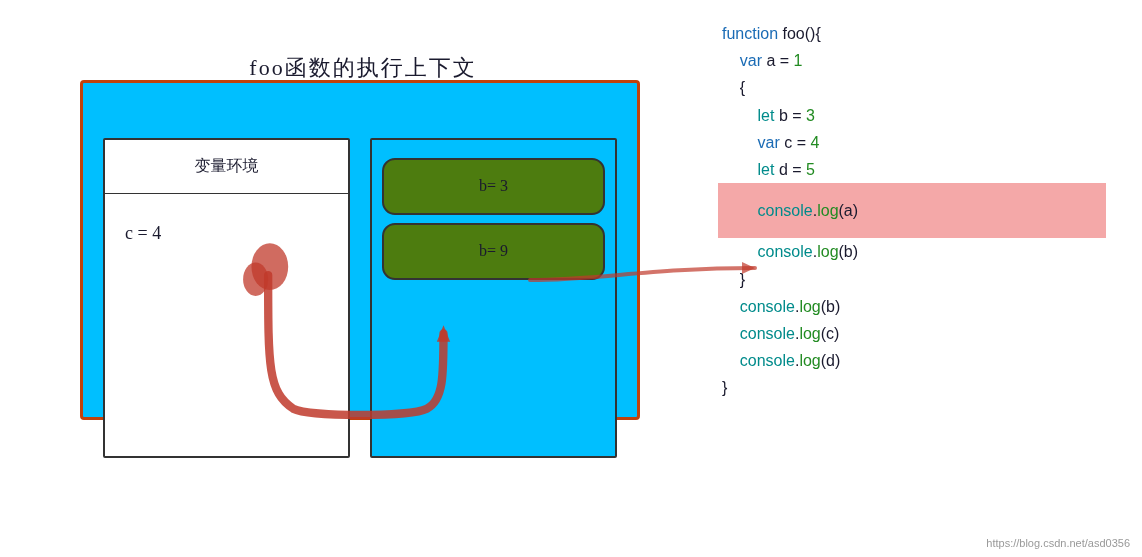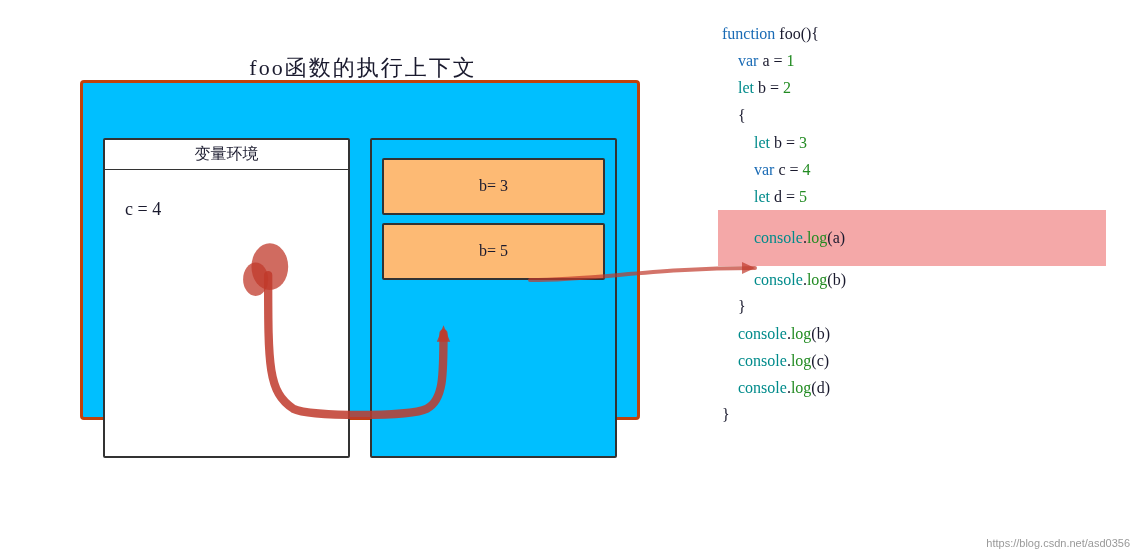--- a/index.html
+++ b/index.html
@@ -68,44 +68,44 @@
       border: 2px solid #333;
       border-radius: 2px;
       position: relative;
     }
 
     .env-label {
       text-align: center;
       font-size: 16px;
       font-family: Liberation Sans, sans-serif;
       color: #1a1a2e;
-      padding: 4px 0;
+      padding: 16px 0;
       border-bottom: 1px solid #333;
     }
 
     .var-values {
       padding: 20px;
       font-size: 18px;
       font-family: 'KaiTi', 'STKaiti', serif;
       line-height: 2.2;
       color: #1a1a2e;
     }
 
     .lexical-inner-boxes {
       padding: 10px;
       display: flex;
       flex-direction: column;
       gap: 8px;
       margin-top: 8px;
     }
 
     .lex-box {
-      background: #fdba74;
+      background: #4d7c0f;
       border: 2px solid #333;
-      border-radius: 2px;
+      border-radius: 13px;
       padding: 12px 10px;
       font-size: 16px;
       font-family: 'KaiTi', 'STKaiti', serif;
       color: #1a1a2e;
       text-align: center;
       line-height: 1.8;
     }
 
     
     .arrow-svg {
@@ -120,21 +120,21 @@
 
     
     .code-area {
       position: absolute;
       right: 40px;
       top: 20px;
       width: 380px;
     }
 
     .code-line {
-      font-family: Liberation Serif, serif;
+      font-family: Liberation Sans, sans-serif;
       font-size: 16px;
       line-height: 1.7;
       white-space: pre;
     }
 
     .highlighted-line {
       background: #f4a8a8;
       display: block;
       padding: 14px 4px;
       margin: 0 -4px;
@@ -181,42 +181,41 @@
           <div>c = 4</div>
         </div>
       </div>
 
       <div class="lexical-env-box">
         <div class="lexical-inner-boxes">
           <div class="lex-box">
             <div>b= 3</div>
           </div>
           <div class="lex-box">
-            <div>b= 5</div>
+            <div>b= 9</div>
           </div>
         </div>
       </div>
     </div>
 
     <svg class="arrow-svg" viewBox="0 0 560 400">
 
       <path d="M 170 230 C 170 340, 170 370, 200 390 C 220 400, 340 400, 360 390 C 380 380, 380 350, 380 300" fill="none" stroke="#c0392b" stroke-width="10" stroke-linecap="round" opacity="0.85"></path>
 
       <polygon points="380,290 372,310 388,310" fill="#c0392b" opacity="0.85"></polygon>
 
       <ellipse cx="172" cy="220" rx="22" ry="28" fill="#c0392b" opacity="0.75"></ellipse>
       <ellipse cx="155" cy="235" rx="15" ry="20" fill="#c0392b" opacity="0.75"></ellipse>
     </svg>
   </div>
 </div>
 
 <div class="code-area">
   <div class="code-line"><span class="kw-blue">function</span><span class="plain"> foo(){</span></div>
   <div class="code-line"><span class="plain">    </span><span class="kw-blue">var</span><span class="plain"> a </span><span class="plain">=</span><span class="num-green"> 1</span></div>
-  <div class="code-line"><span class="plain">    </span><span class="kw-teal">let</span><span class="plain"> b </span><span class="plain">=</span><span class="num-green"> 2</span></div>
   <div class="code-line"><span class="plain">    {</span></div>
   <div class="code-line"><span class="plain">        </span><span class="kw-teal">let</span><span class="plain"> b </span><span class="plain">=</span><span class="num-green"> 3</span></div>
   <div class="code-line"><span class="plain">        </span><span class="kw-blue">var</span><span class="plain"> c </span><span class="plain">=</span><span class="num-green"> 4</span></div>
   <div class="code-line"><span class="plain">        </span><span class="kw-teal">let</span><span class="plain"> d </span><span class="plain">=</span><span class="num-green"> 5</span></div>
   <div class="code-line highlighted-line"><span class="plain">        </span><span class="kw-teal">console</span><span class="plain">.</span><span class="kw-green">log</span><span class="plain">(a)</span></div>
   <div class="code-line"><span class="plain">        </span><span class="kw-teal">console</span><span class="plain">.</span><span class="kw-green">log</span><span class="plain">(b)</span></div>
   <div class="code-line"><span class="plain">    }</span></div>
   <div class="code-line"><span class="plain">    </span><span class="kw-teal">console</span><span class="plain">.</span><span class="kw-green">log</span><span class="plain">(b)</span></div>
   <div class="code-line"><span class="plain">    </span><span class="kw-teal">console</span><span class="plain">.</span><span class="kw-green">log</span><span class="plain">(c)</span></div>
   <div class="code-line"><span class="plain">    </span><span class="kw-teal">console</span><span class="plain">.</span><span class="kw-green">log</span><span class="plain">(d)</span></div>

